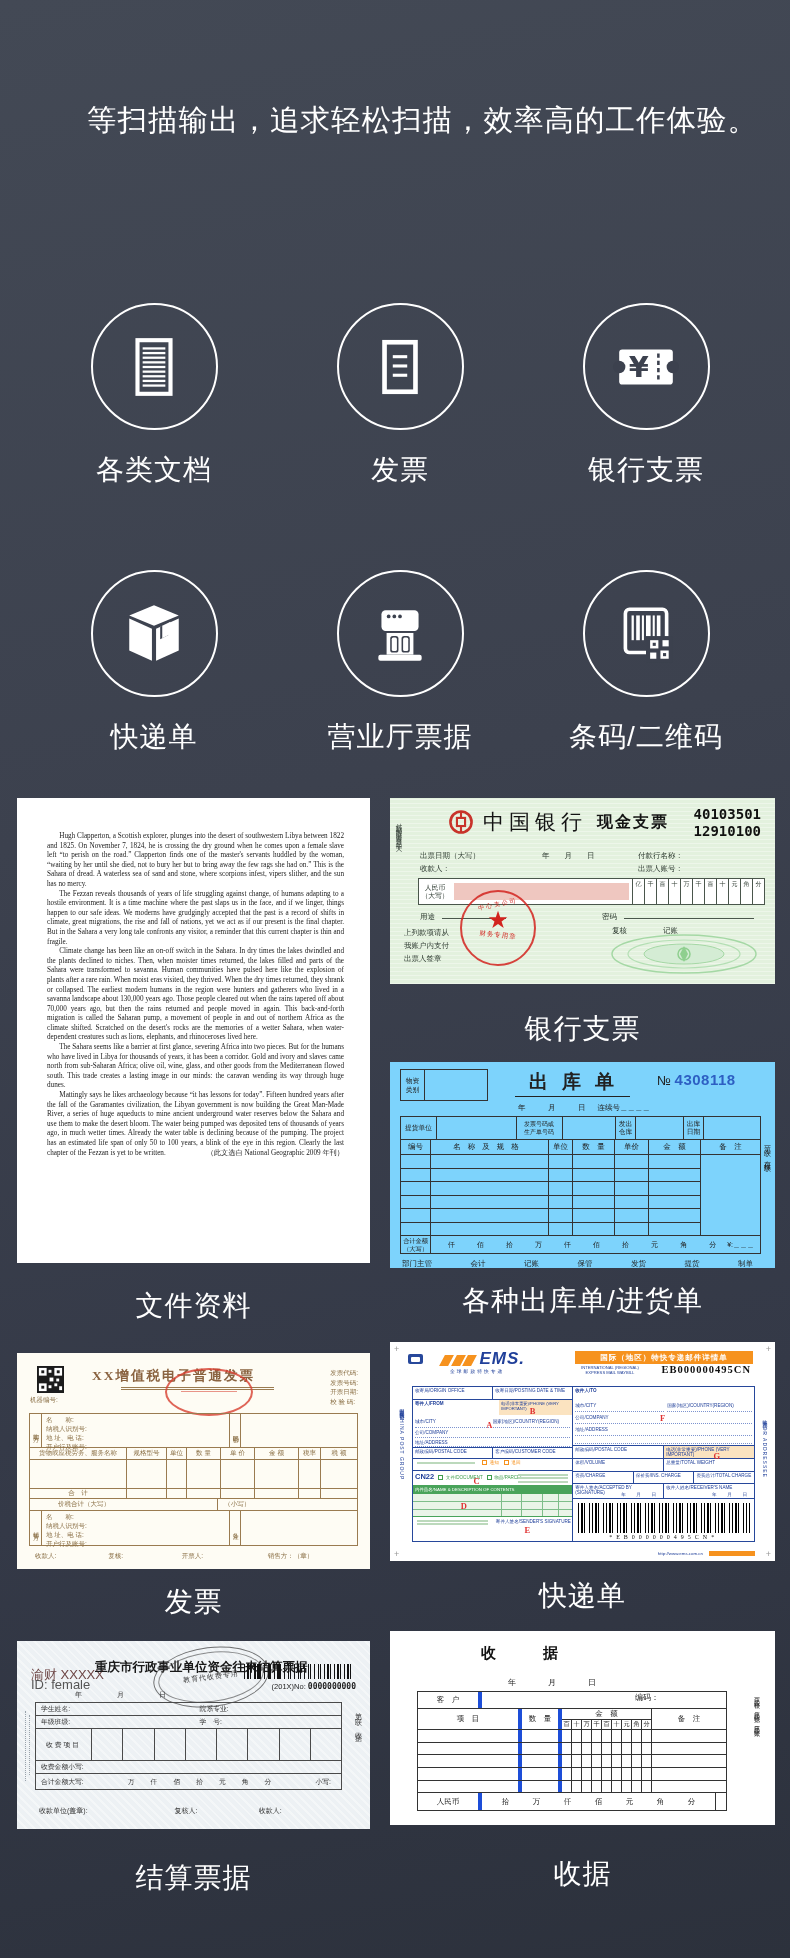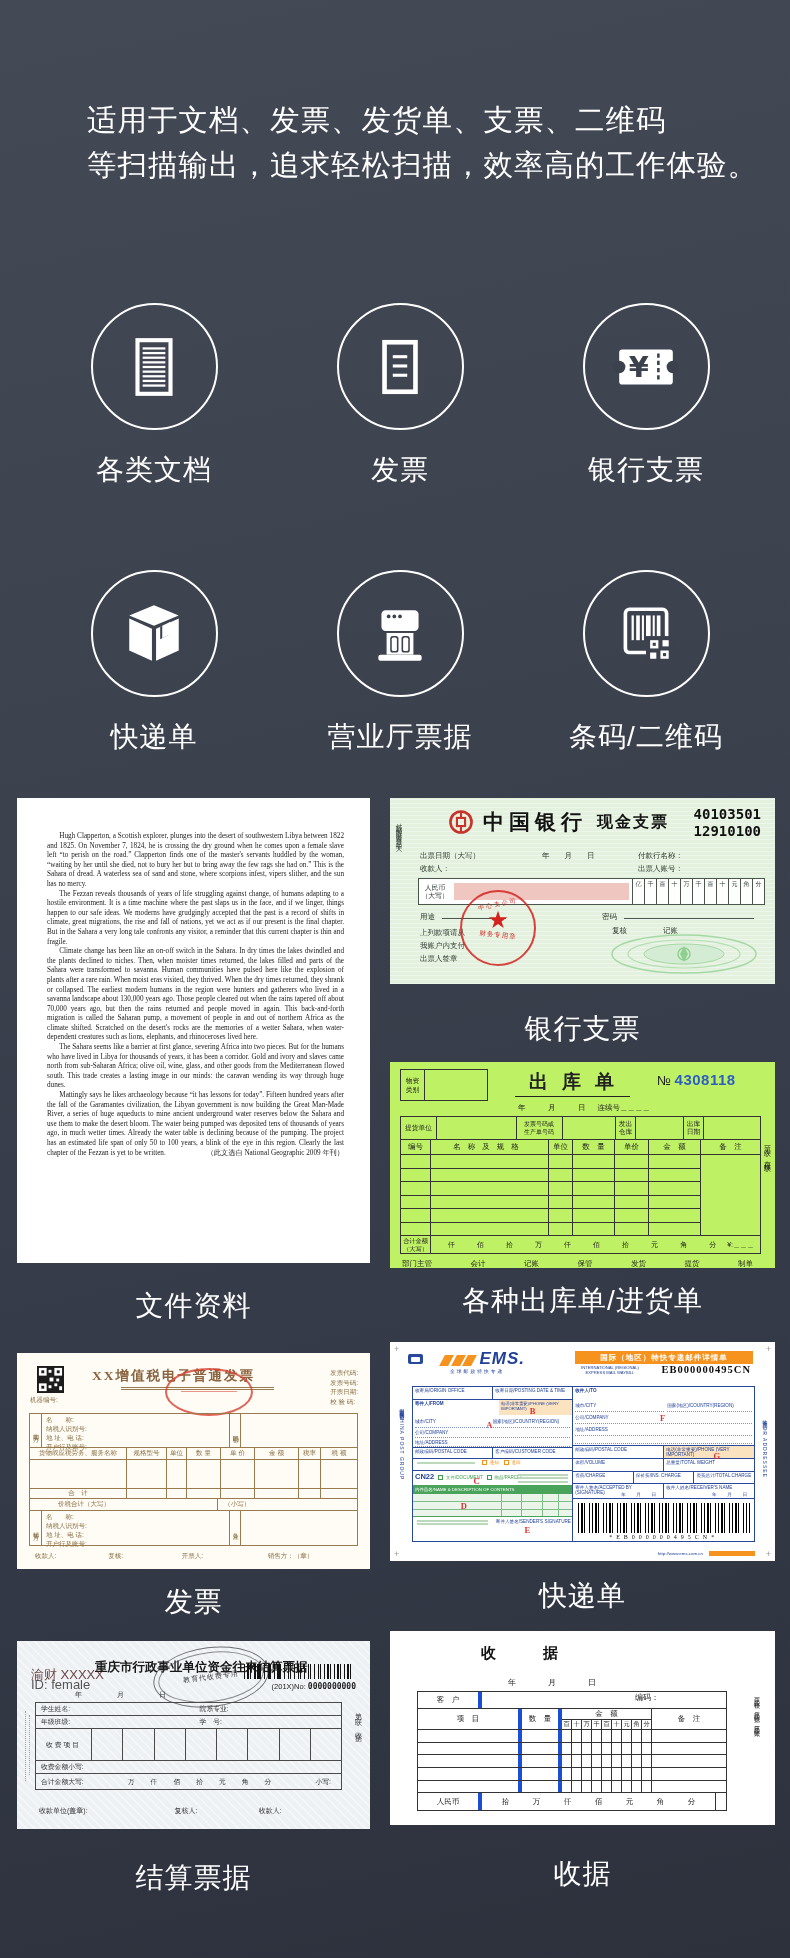--- a/index.html
+++ b/index.html
@@ -25,39 +25,39 @@
 
 .doc-card { height:465px; background:#fff; padding:34px 26px 8px 30px; font-family:"Liberation Serif",serif; font-size:7.2px; line-height:9.6px; color:#1b1b1b; text-align:justify; }
 .doc-card p { text-indent:1.7em; }
 .doc-src { text-align:right; margin-top:-9.6px; }
 .lbl-doc { margin-top:24px; }
 
 .check-card { height:186px; background:#e3f1de; color:#2e3b31;
   background-image:repeating-linear-gradient(0deg, rgba(255,255,255,.35) 0 1px, transparent 1px 4px); }
 .bc-vert { position:absolute; left:4px; top:20px; writing-mode:vertical-rl; text-orientation:upright; font-size:6.5px; letter-spacing:2px; color:#37423a; }
 .bc-head { position:absolute; left:58px; top:10px; display:flex; align-items:center; }
-.bc-bank { font-family:"Liberation Serif",serif; font-weight:700; font-size:21px; color:#131313; letter-spacing:5px; margin-left:9px; }
+.bc-bank { font-family:"Liberation Serif",serif; font-weight:400; font-size:21px; color:#131313; letter-spacing:5px; margin-left:9px; }
 .bc-type { font-size:16px; font-weight:600; color:#131313; margin-left:10px; letter-spacing:2px; }
 .bc-nums { position:absolute; right:14px; top:8px; text-align:right; font-family:"DejaVu Sans Mono",monospace; font-weight:700; font-size:14px; line-height:17px; color:#111; }
 .bc-f { position:absolute; font-size:7.5px; }
 .bc-amt { position:absolute; left:28px; top:80px; right:10px; height:27px; border:1px solid #4a564c; display:flex; background:#fff; }
 .bc-amt-label { width:32px; font-size:6.8px; display:flex; flex-direction:column; justify-content:center; align-items:center; line-height:8px; }
 .bc-amt-band { flex:1; margin:4px 3px; background:#efc7c0; }
 .bc-cell { width:12px; border-left:1px solid #4a564c; font-size:6px; text-align:center; padding-top:1px; }
 .bc-line { display:inline-block; border-bottom:1px solid #4a564c; height:7px; }
-.bc-notes { position:absolute; left:30px; top:128px; font-size:7.5px; line-height:13px; }
+.bc-notes { position:absolute; left:14px; top:128px; font-size:7.5px; line-height:13px; }
 .bc-stamp { position:absolute; left:70px; top:92px; width:76px; height:76px; border:2.5px solid rgba(210,35,30,.85); border-radius:50%; text-align:center; color:#d2231e; }
 .bc-stamp-arc { font-size:6px; transform:rotate(-12deg); margin-top:8px; letter-spacing:2px; }
 .bc-star { font-size:24px; line-height:22px; }
 .bc-stamp-bottom { font-size:6.5px; transform:rotate(6deg); letter-spacing:1px; }
 .bc-verify { position:absolute; left:222px; top:128px; font-size:7.5px; display:flex; gap:36px; }
 .bc-guilloche { position:absolute; right:16px; bottom:8px; }
 .lbl-check { margin-top:26px; }
 
-.out-card { height:206px; background:#bef264; color:#222; padding:7px 14px 0 10px; margin-top:14px; }
+.out-card { height:206px; background:#7dd3fc; color:#222; padding:7px 14px 0 10px; margin-top:14px; }
 .out-top { display:flex; align-items:flex-start; }
 .out-corner { width:88px; height:32px; border:1px solid #333; display:flex; flex:none; }
 .out-corner-label { width:24px; border-right:1px solid #333; font-size:6.8px; line-height:9px; display:flex; flex-direction:column; align-items:center; justify-content:center; }
 .out-title-wrap { flex:1; text-align:center; }
 .out-title { display:inline-block; font-size:19px; font-weight:600; letter-spacing:14px; border-bottom:1.5px solid #222; padding:0 2px 1px 14px; }
 .out-serial { width:104px; flex:none; font-size:13px; padding-top:2px; }
 .out-serial b { color:#2d5fc3; font-size:15px; font-weight:600; letter-spacing:.5px; }
 .out-dateline { font-size:7.5px; margin:2px 0 3px 118px; }
 .out-band { display:flex; border:1px solid #333; border-bottom:none; height:23px; font-size:6.8px; align-items:stretch; }
 .out-band > div { border-right:1px solid #333; display:flex; flex-direction:column; justify-content:center; align-items:center; line-height:8px; }
@@ -201,21 +201,20 @@
 .rec-bot { height:17px; }
 .rec-bot .mid { width:234px; display:flex; align-items:center; justify-content:space-around; border-right:1px solid #333; padding:0 8px; }
 .rec-side { position:absolute; right:14px; top:62px; writing-mode:vertical-rl; text-orientation:upright; font-size:6px; letter-spacing:1px; color:#333; }
 .lbl-rec { margin-top:30px; }
 svg { display:block; }
 </style>
 </head>
 <body>
 
 <div class="headline">
-  <div>适用于文档、发票、发货单、支票、二维码</div>
   <div>等扫描输出，追求轻松扫描，效率高的工作体验。</div>
 </div>
 
 <div class="feature-row r1">
   <div class="feature-cell">
     <div class="feature-circle">
       <span>
         <svg width="66" height="66" viewBox="0 0 64 64">
           <rect x="16" y="6" width="32" height="52" fill="none" stroke="#fff" stroke-width="4"></rect>
           <g stroke="#fff" stroke-width="2.2">

